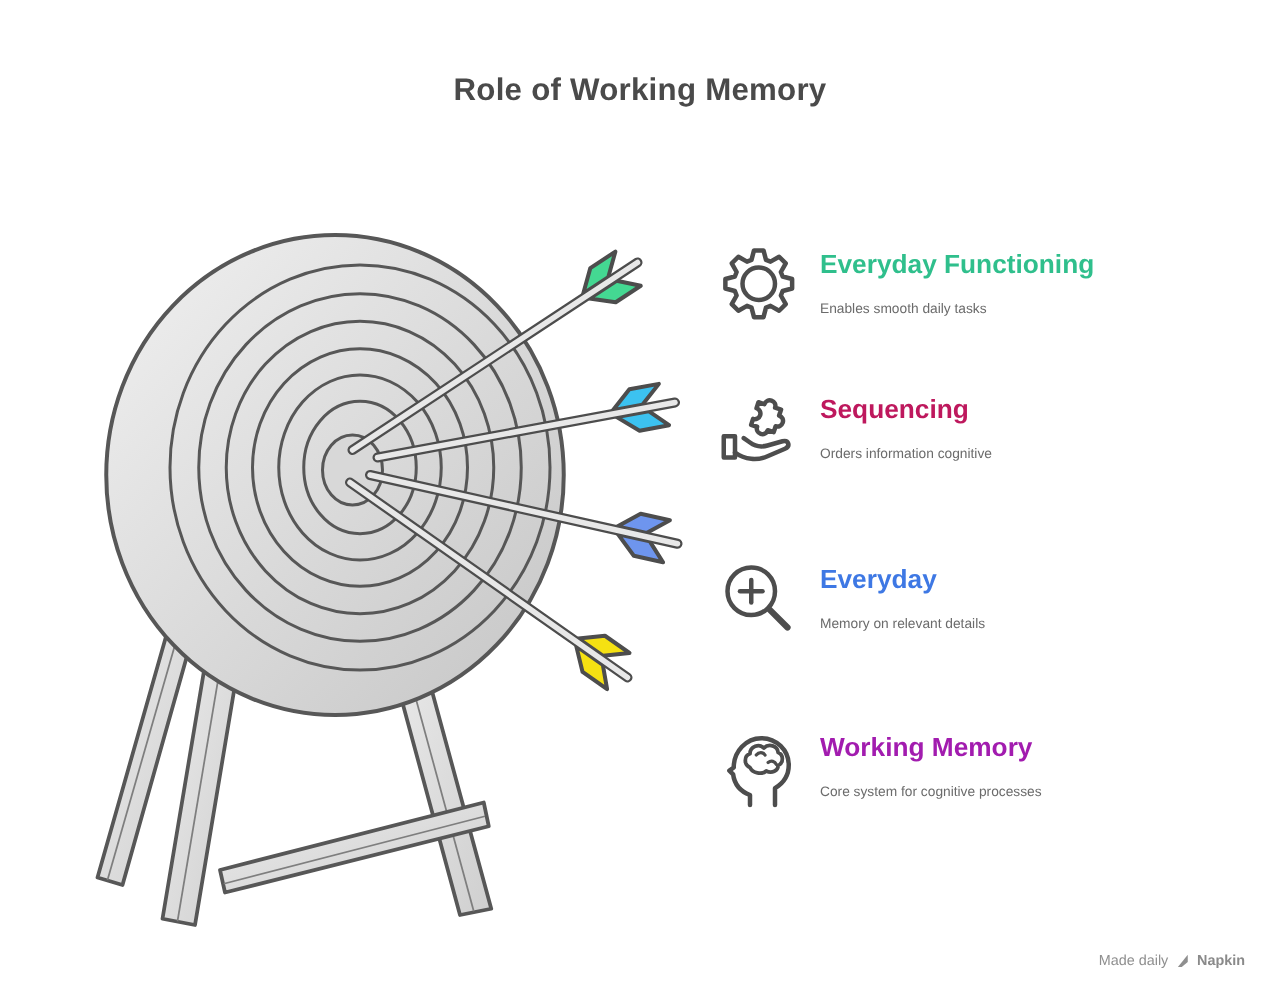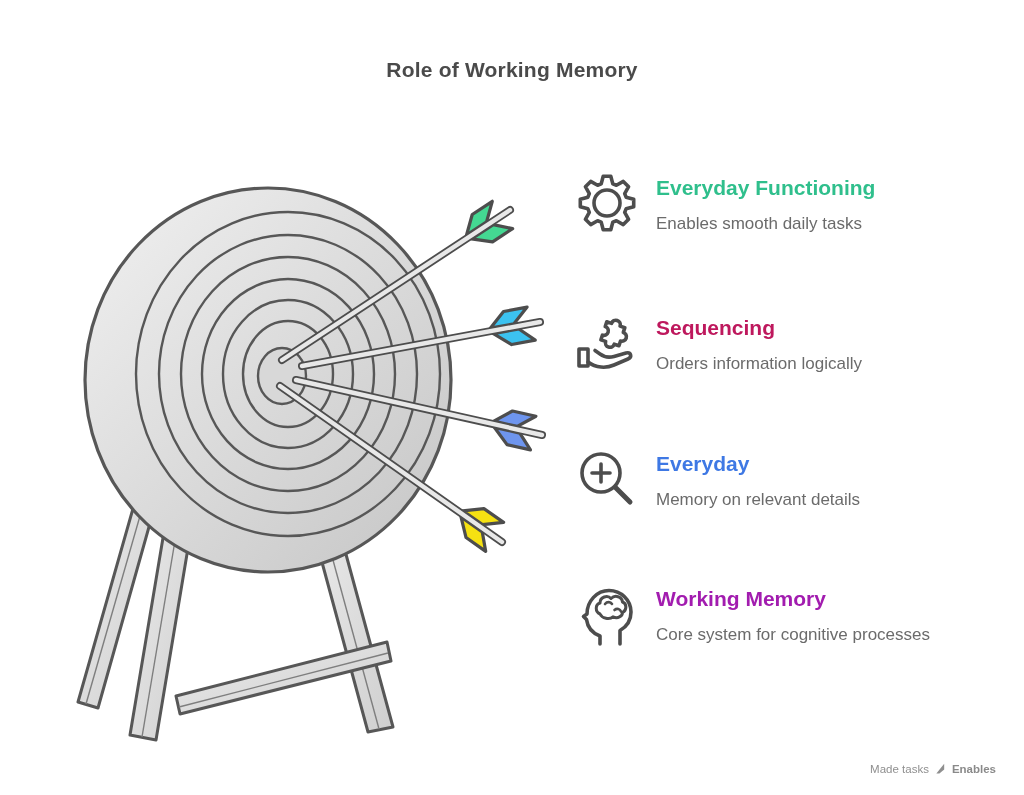--- a/index.html
+++ b/index.html
@@ -2,29 +2,29 @@
 <html><head>
 <meta charset="utf-8">
 <style>
   html,body{margin:0;padding:0;background:#ffffff;}
   .canvas{
     position:relative;width:1024px;height:795px;background:#ffffff;
     font-family:"Liberation Sans",sans-serif;overflow:hidden;
   }
   .main-title{
     position:absolute;top:58px;left:0;width:100%;text-align:center;
-    font-size:21px;font-weight:bold;color:#4A4A4A;letter-spacing:.2px;
+    font-size:25px;font-weight:bold;color:#4A4A4A;letter-spacing:.2px;
   }
   .illustration{position:absolute;left:30px;top:140px;width:540px;height:640px;}
   .feature-item{position:absolute;left:576px;width:430px;display:flex;gap:16px;align-items:flex-start;}
   .feature-icon{flex:0 0 64px;height:64px;}
   .feature-text{padding-top:4px;}
   .feature-title{font-size:21px;font-weight:bold;line-height:24px;}
-  .feature-desc{margin-top:14px;font-size:17px;color:#6B6B6B;line-height:19px;}
-  .item-1{top:172px}.item-2{top:312px}.item-3{top:448px}.item-4{top:583px}
+  .feature-desc{margin-top:14px;font-size:11px;color:#6B6B6B;line-height:19px;}
+  .item-1{top:196px}.item-2{top:312px}.item-3{top:448px}.item-4{top:583px}
   .watermark{
     position:absolute;right:28px;bottom:20px;display:flex;align-items:center;gap:5px;
     color:#8F8F8F;font-size:11.5px;
   }
   .watermark .brand{font-weight:bold;color:#8A8A8A;}
   .icon-stroke{stroke:#4D4D4D;stroke-width:3.6;fill:none;stroke-linecap:round;stroke-linejoin:round;}
 </style>
 </head>
 <body>
 
@@ -124,21 +124,21 @@
   <div class="feature-item item-2">
     <svg class="feature-icon" viewBox="0 0 64 64">
       <g transform="translate(26,1) rotate(18 14 16)">
         <path class="icon-stroke" d="M3 12 h5 a4.5 4.5 0 1 1 9 0 h5 v5 a4.5 4.5 0 1 1 0 9 v5 h-5 a4.5 4.5 0 1 1 -9 0 h-5 v-5 a4.5 4.5 0 1 0 0 -9 v-5 z"></path>
       </g>
       <rect class="icon-stroke" x="3" y="37" width="9" height="17"></rect>
       <path class="icon-stroke" d="M12 50 C 20 56 30 56.5 38 53 L 52 47 C 56.5 45 55 39.8 50 41 L 38 44.4 C 33 45.8 28 45 24 42 L 19 38.5"></path>
     </svg>
     <div class="feature-text">
       <div class="feature-title" style="color: #be185d;">Sequencing</div>
-      <div class="feature-desc">Orders information logically</div>
+      <div class="feature-desc">Orders information cognitive</div>
     </div>
   </div>
 
   <div class="feature-item item-3">
     <svg class="feature-icon" viewBox="0 0 64 64">
       <circle class="icon-stroke" cx="25" cy="25" r="19"></circle>
       <line class="icon-stroke" x1="16" y1="25" x2="34" y2="25"></line>
       <line class="icon-stroke" x1="25" y1="16" x2="25" y2="34"></line>
       <line class="icon-stroke" x1="39.5" y1="39.5" x2="54" y2="54" style="stroke-width:5"></line>
     </svg>
@@ -155,20 +155,20 @@
       <path class="icon-stroke" style="stroke-width:2.6" d="M29 21 C31 18.5 34.5 18.5 36 21"></path>
       <path class="icon-stroke" style="stroke-width:2.6" d="M38.5 27 C41 25 44 26 45 28.5"></path>
     </svg>
     <div class="feature-text">
       <div class="feature-title" style="color: #a21caf;">Working Memory</div>
       <div class="feature-desc">Core system for cognitive processes</div>
     </div>
   </div>
 
   <div class="watermark">
-    <span>Made tasks</span>
+    <span>Made daily</span>
     <svg width="13" height="13" viewBox="0 0 14 14">
       <path d="M2.5 12.5 L11 2 L11 8.2 L5.8 12.5 Z" fill="#8F8F8F"></path>
     </svg>
-    <span class="brand">Enables</span>
+    <span class="brand">Napkin</span>
   </div>
 
 </div>
 
 </body></html>

